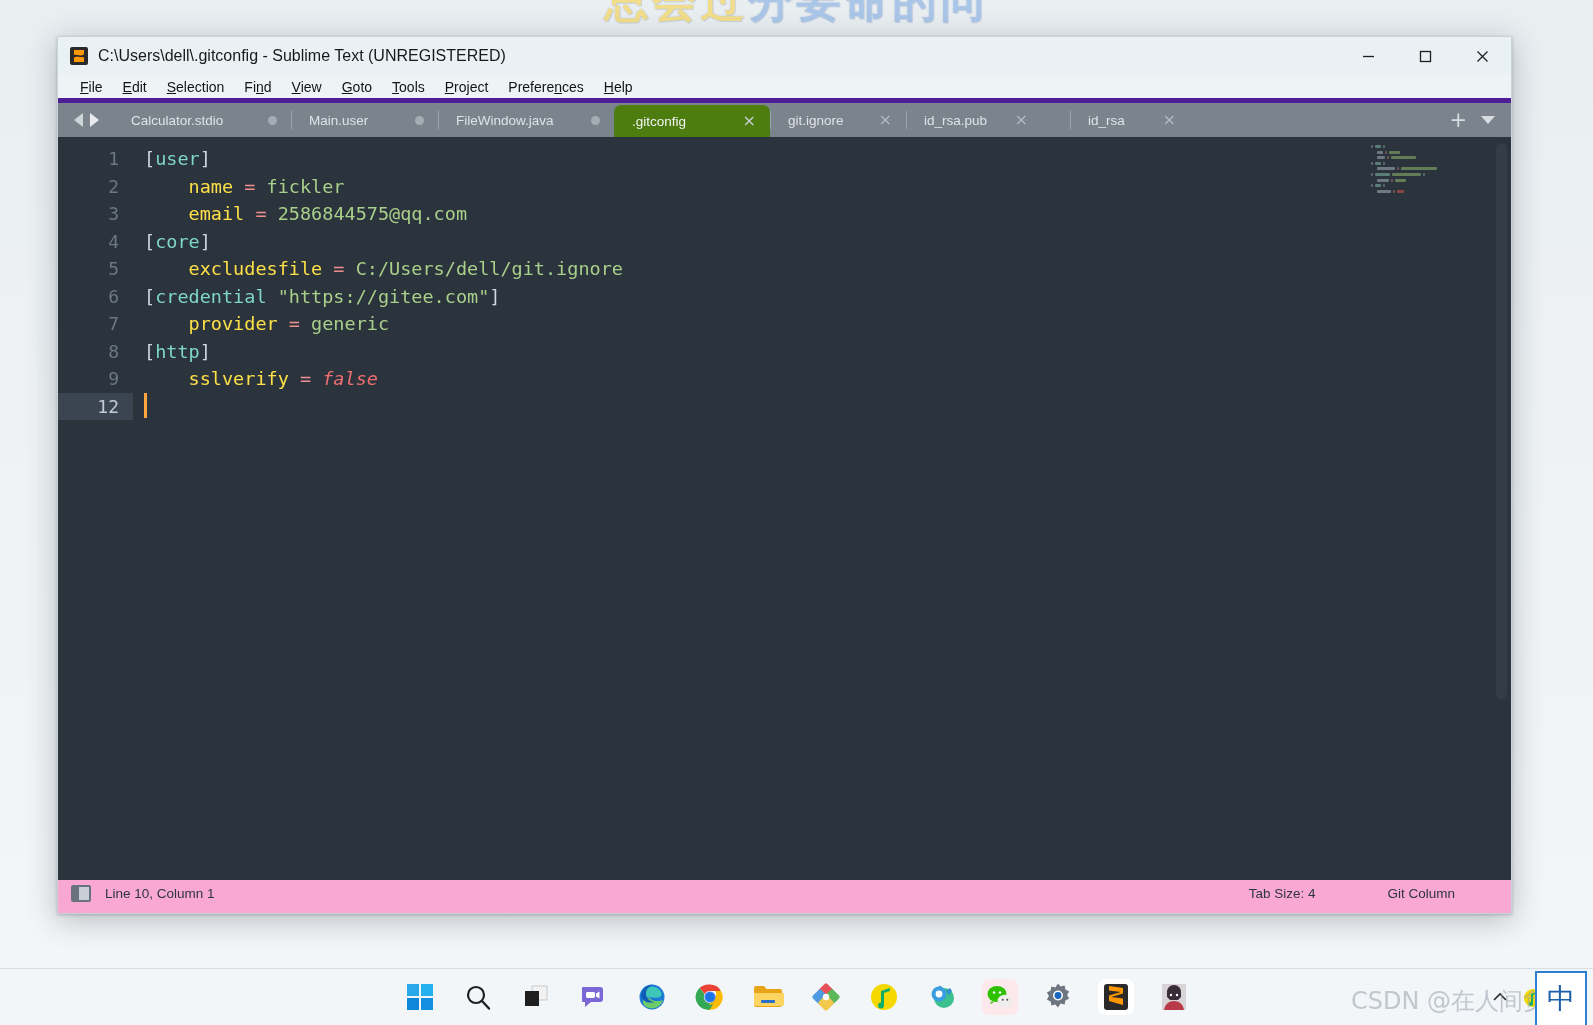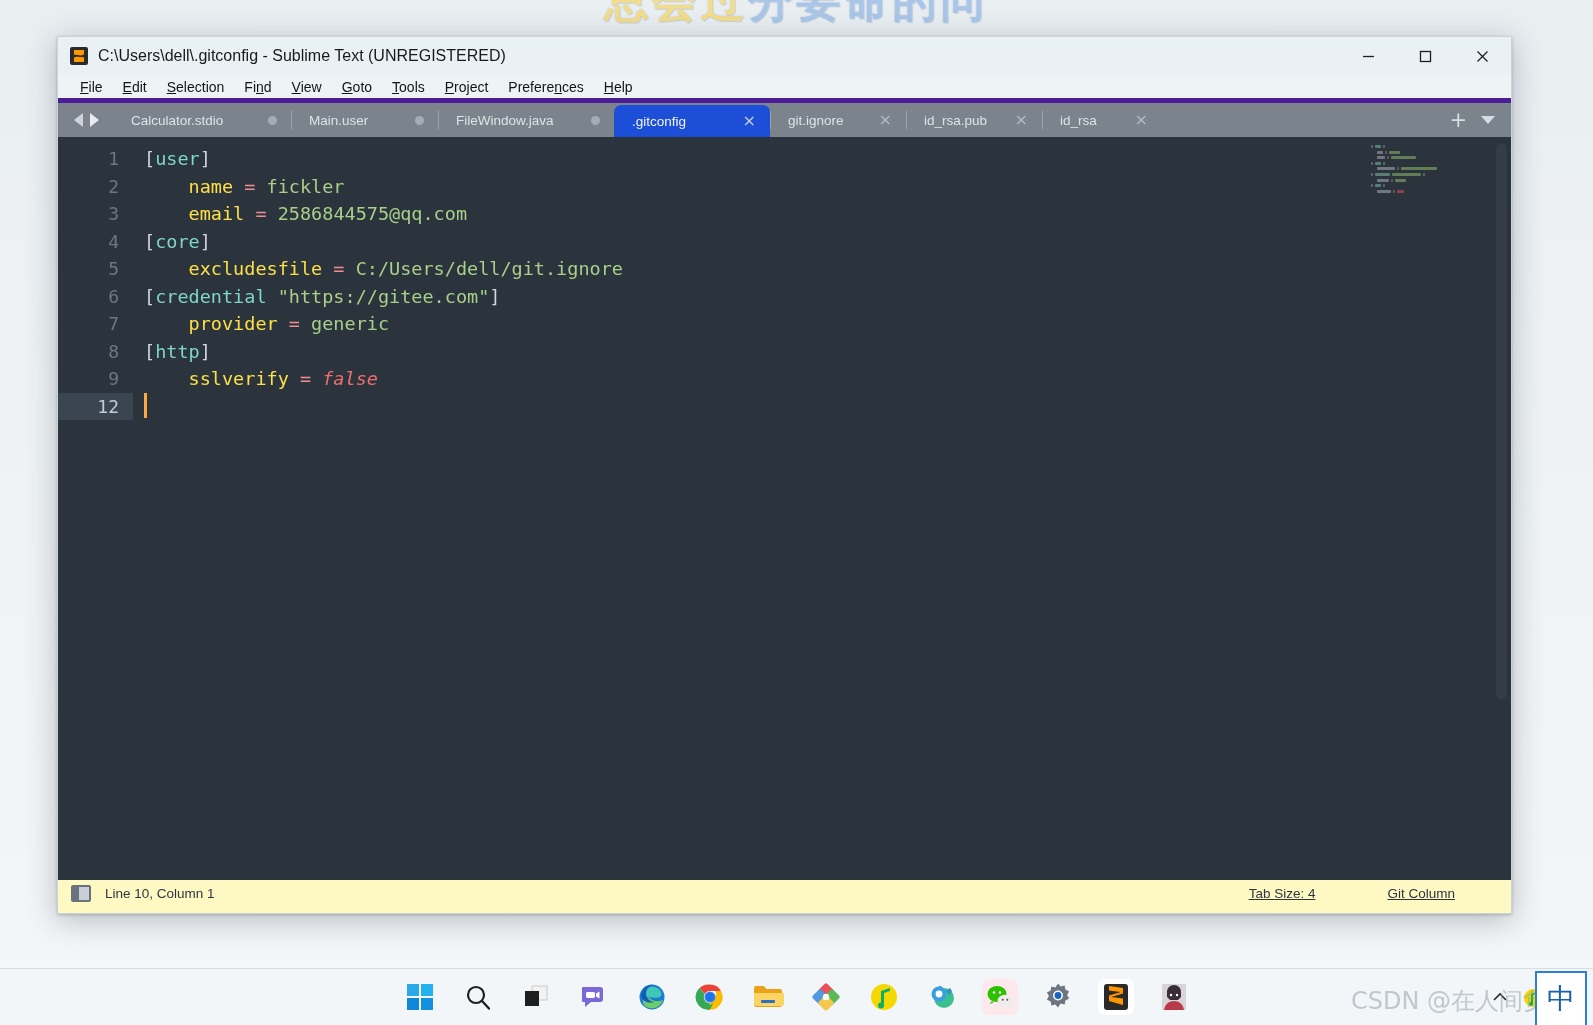--- a/index.html
+++ b/index.html
@@ -151,21 +151,21 @@
     margin-left: auto;
   }
   .tab .close-x {
     margin-left: auto;
     font-size: 16px;
     color: #b4bac1;
     line-height: 1;
     font-family: "DejaVu Sans", sans-serif;
   }
   .tab.active {
-    background: #1d4ed8;
+    background: #4d7c0f;
     color: #f2f4f5;
     border-top-left-radius: 7px;
     border-top-right-radius: 7px;
     height: 32px;
     text-align: center;
   }
   .tab.active .close-x { color: #c9ced4; }
 
   #tab-bar-right {
     margin-left: auto;
@@ -259,21 +259,21 @@
   #scrollbar-thumb {
     width: 11px; height: 556px;
     background: #333c47;
     border-radius: 6px;
   }
 
   
   #status-bar {
     height: 33px;
     flex: 0 0 33px;
-    background: #fef9c3;
+    background: #f9a8d4;
     display: flex;
     align-items: center;
     font-size: 13.5px;
     color: #2d3640;
     padding: 0 0 7px 13px;
   }
   #sidebar-toggle-icon {
     width: 20px; height: 17px;
     border: 2px solid #6a737d;
     border-radius: 2px;
@@ -285,21 +285,20 @@
     content: "";
     position: absolute;
     left: 0; top: 0; bottom: 0;
     width: 6px;
     background: #6a737d;
   }
   #status-right {
     margin-left: auto;
     display: flex;
     align-items: flex-start;
-    text-decoration: underline;
   }
   #status-right > span { padding: 0 36px; white-space: nowrap; }
   #status-syntax { padding-right: 56px !important; }
 
   
   #taskbar {
     position: absolute;
     left: 0; bottom: 0;
     width: 1593px; height: 57px;
     background: rgba(243,246,248,0.96);
@@ -429,21 +428,21 @@
         <div class="tab" style="width: 136px;">
           <div class="tab-sep"></div>
           <span class="tab-label">git.ignore</span>
           <span class="close-x">×</span>
         </div>
         <div class="tab" style="width: 136px;">
           <div class="tab-sep"></div>
           <span class="tab-label">id_rsa.pub</span>
           <span class="close-x">×</span>
         </div>
-        <div class="tab" style="width: 120px;">
+        <div class="tab" style="width: 120px; margin-left: 28px;">
           <div class="tab-sep"></div>
           <span class="tab-label">id_rsa</span>
           <span class="close-x">×</span>
         </div>
       </div>
     <div id="tab-bar-right">
       <div id="tab-add">+</div>
       <div id="tab-menu"></div>
     </div>
   </div>

